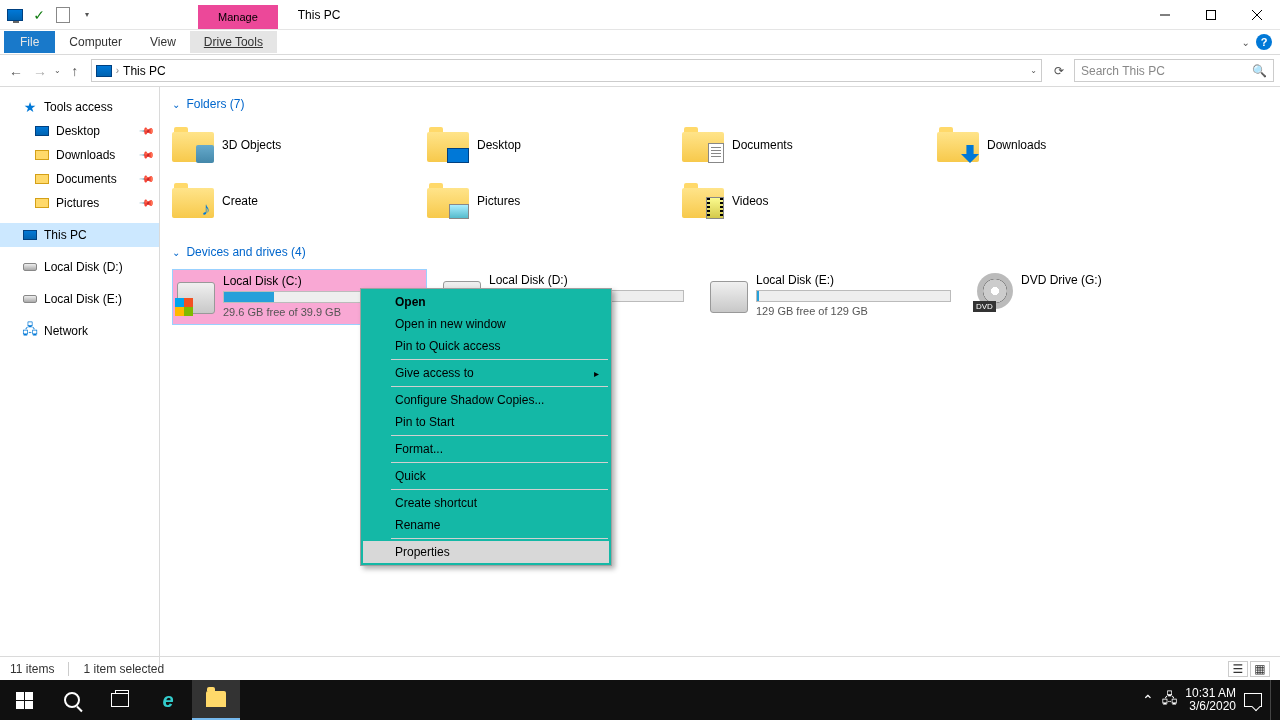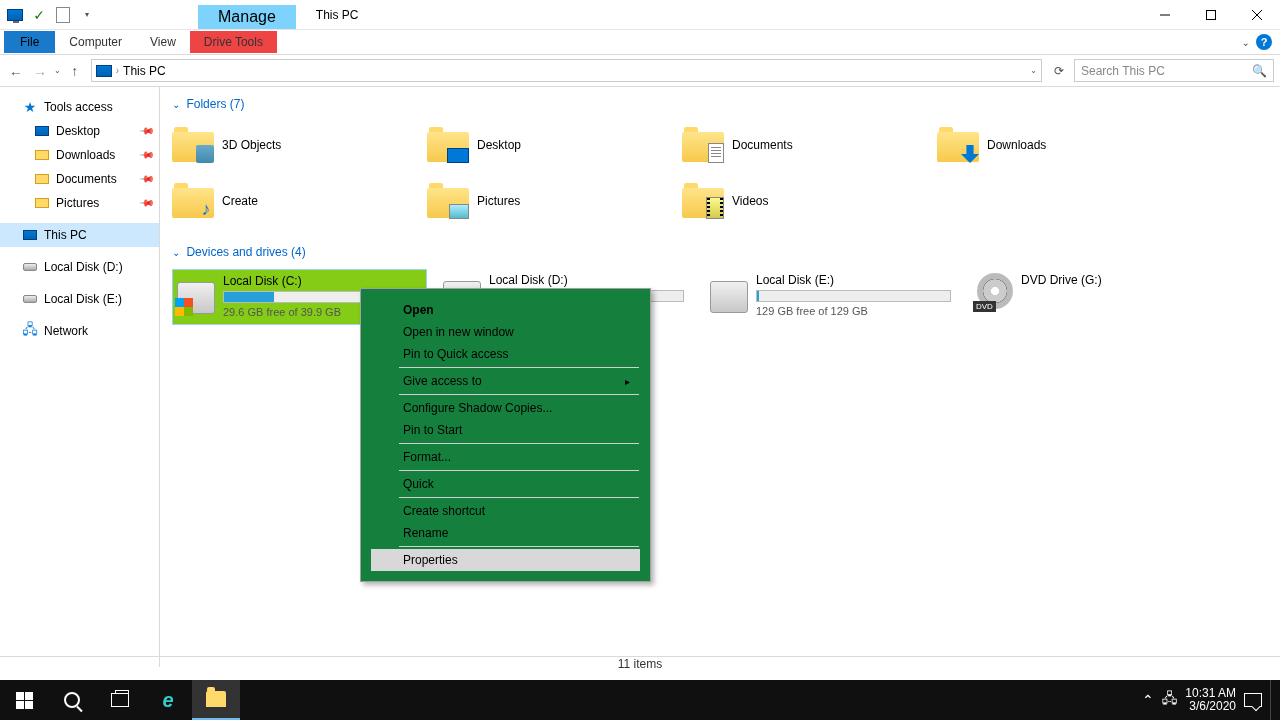--- a/index.html
+++ b/index.html
@@ -8,31 +8,31 @@
 
 .titlebar { height: 30px; background: #fff; display: flex; align-items: center; border-bottom: 1px solid #e5e5e5; }
 .titlebar .qat { display: flex; align-items: center; padding-left: 4px; gap: 2px; }
 .qat-icon { width: 22px; height: 22px; display: flex; align-items: center; justify-content: center; }
 .monitor-ico { background: linear-gradient(#0078d7,#0063b1); width: 16px; height: 12px; border: 1px solid #004080; position: relative; }
 .monitor-ico::after { content:''; position:absolute; bottom:-3px; left:5px; width:6px; height:2px; background:#666; }
 .qat .check { color:#107c10; font-size:14px; }
 .qat .blank { width:14px; height:16px; border:1px solid #888; background:#fff; }
 .qat .dropdown-arrow { font-size:8px; color:#555; }
 .title-tabs { margin-left: 100px; display:flex; align-items: flex-end; height: 100%; }
-.contextual-tab { background:#7dd3fc; color:#000; padding: 3px 20px; font-size:16px; height:24px; display:flex; align-items:center; }
+.contextual-tab { background:#ec4899; color:#000; padding: 3px 20px; font-size:11px; height:24px; display:flex; align-items:center; }
 .title-text { margin-left: 20px; font-size:12px; color:#000; }
 .winbuttons { margin-left:auto; display:flex; }
 .winbtn { width:46px; height:30px; display:flex; align-items:center; justify-content:center; color:#000; }
 .winbtn svg { width:10px; height:10px; }
 
 
 .ribbonrow { height: 25px; background:#fff; display:flex; align-items:center; border-bottom:1px solid #dadada; padding-left:4px; }
-.filetab { background:#1979ca; color:#000000; padding:4px 16px; font-size:12px; }
+.filetab { background:#1979ca; color:#e5e5e5; padding:4px 16px; font-size:12px; }
 .rtab { padding:4px 14px; color:#333; }
-.rtab.tool { background:#ef4444; }
+.rtab.tool { background:#e5e5e5;text-decoration:underline; }
 .ribbon-right { margin-left:auto; padding-right:8px; display:flex; align-items:center; gap:6px; }
 .chevron-down { font-size:10px; color:#555; }
 .help-icon { width:16px; height:16px; border-radius:50%; background:#0078d7; color:#fff; display:flex; align-items:center; justify-content:center; font-size:11px; font-weight:bold; }
 
 
 .navbar { height:32px; display:flex; align-items:center; padding:0 6px; gap:4px; border-bottom:1px solid #dadada; }
 .navarrow { color:#aaa; width:20px; text-align:center; font-size:14px; }
 .navarrow.active { color:#555; }
 .dropdown-sep { font-size:8px; color:#555; }
 .uparrow { color:#555; font-size:14px; width:20px; text-align:center; }
@@ -74,41 +74,41 @@
 .ov-doc::before { content:''; display:block; margin:3px 2px; height:1px; background:#888; box-shadow:0 3px 0 #888, 0 6px 0 #888, 0 9px 0 #888; }
 .ov-down { width:18px; height:18px; background:#0078d7; clip-path:polygon(30% 0,70% 0,70% 50%,100% 50%,50% 100%,0 50%,30% 50%); }
 .ov-music { width:16px; height:20px; color:#0078d7; font-size:18px; display:flex; align-items:center; justify-content:center; }
 .ov-pic { width:20px; height:15px; background:linear-gradient(#aef,#5bc); border:1px solid #888; }
 .ov-vid { width:18px; height:22px; background:linear-gradient(#fbfb8f,#d4c94b); border:1px solid #888; position:relative; }
 .ov-vid::before { content:''; position:absolute; left:0; top:0; width:3px; height:100%; background:repeating-linear-gradient(#000 0 2px, transparent 2px 4px); }
 .ov-vid::after { content:''; position:absolute; right:0; top:0; width:3px; height:100%; background:repeating-linear-gradient(#000 0 2px, transparent 2px 4px); }
 
 .drives-grid { display:grid; grid-template-columns: repeat(4, 255px); gap:12px; }
 .drive-item { display:flex; align-items:flex-start; gap:8px; padding:4px; height:56px; }
-.drive-item.selected { background:#84cc16; border:1px solid #99d1ff; }
+.drive-item.selected { background:#f9a8d4; border:1px solid #99d1ff; }
 .drv-icon { width:38px; height:32px; background:linear-gradient(#f0f0f0,#c8c8c8); border:1px solid #999; border-radius:3px; position:relative; margin-top:8px; }
 .drv-icon.os::before { content:''; position:absolute; left:-3px; bottom:-3px; width:18px; height:18px; background:conic-gradient(#f25022 0 90deg, #7fba00 90deg 180deg, #ffb900 180deg 270deg, #00a4ef 270deg); }
 .dvd-icon { width:36px; height:36px; background:radial-gradient(circle,#fff 15%, #ccc 16% 45%, #888 46% 48%, #bbb 49%); border-radius:50%; position:relative; }
 .dvd-icon::after { content:'DVD'; position:absolute; bottom:-3px; left:-4px; background:#333; color:#fff; font-size:8px; padding:1px 3px; }
 .drv-info { flex:1; padding-right:6px; }
 .drv-name { color:#000; margin-bottom:3px; }
 .drv-bar { height:12px; background:#eee; border:1px solid #bbb; margin-bottom:3px; position:relative; }
 .drv-bar .fill { height:100%; background:#26a0da; }
 .drv-free { color:#555; font-size:11px; }
 
 
-.ctxmenu { position:absolute; left:360px; top:288px; width:291px; background:#15803d; border:1px solid #a0a0a0; box-shadow:3px 3px 5px rgba(0,0,0,0.3); padding:10px; }
+.ctxmenu { position:absolute; left:360px; top:288px; width:252px; background:#14b8a6; border:1px solid #a0a0a0; box-shadow:3px 3px 5px rgba(0,0,0,0.3); padding:2px; }
 .ctx-item { height:22px; display:flex; align-items:center; padding-left:32px; position:relative; }
 .ctx-item.hover { background:#d8d8d8; }
 .ctx-item.default { font-weight:bold; }
 .ctx-sep { height:1px; background:#d0d0d0; margin:2px 1px 2px 28px; }
 .ctx-arrow { position:absolute; right:10px; font-size:10px; }
 
 
-.statusbar { position:absolute; bottom:40px; left:0; right:0; height:24px; border-top:1px solid #dadada; display:flex; align-items:center; padding:0 10px; gap:14px; color:#333;flex-direction:column; }
+.statusbar { position:absolute; bottom:40px; left:0; right:0; height:24px; border-top:1px solid #dadada; display:flex; align-items:center; padding:0 10px; gap:14px; color:#333; }
 .statusbar .sep { width:1px; height:14px; background:#ccc; }
 .view-toggles { margin-left:auto; display:flex; gap:2px; }
 .vt { width:20px; height:16px; border:1px solid #ccc; display:flex; align-items:center; justify-content:center; }
 
 
 .taskbar { position:absolute; bottom:0; left:0; right:0; height:40px; background:#101010; display:flex; align-items:center; }
 .tb-item { width:48px; height:40px; display:flex; align-items:center; justify-content:center; color:#fff; }
 .tb-item.active { background:#333; border-bottom:2px solid #76b9ed; }
 .start-ico { width:17px; height:17px; display:grid; grid-template:1fr 1fr/1fr 1fr; gap:1px; }
 .start-ico div { background:#fff; }

